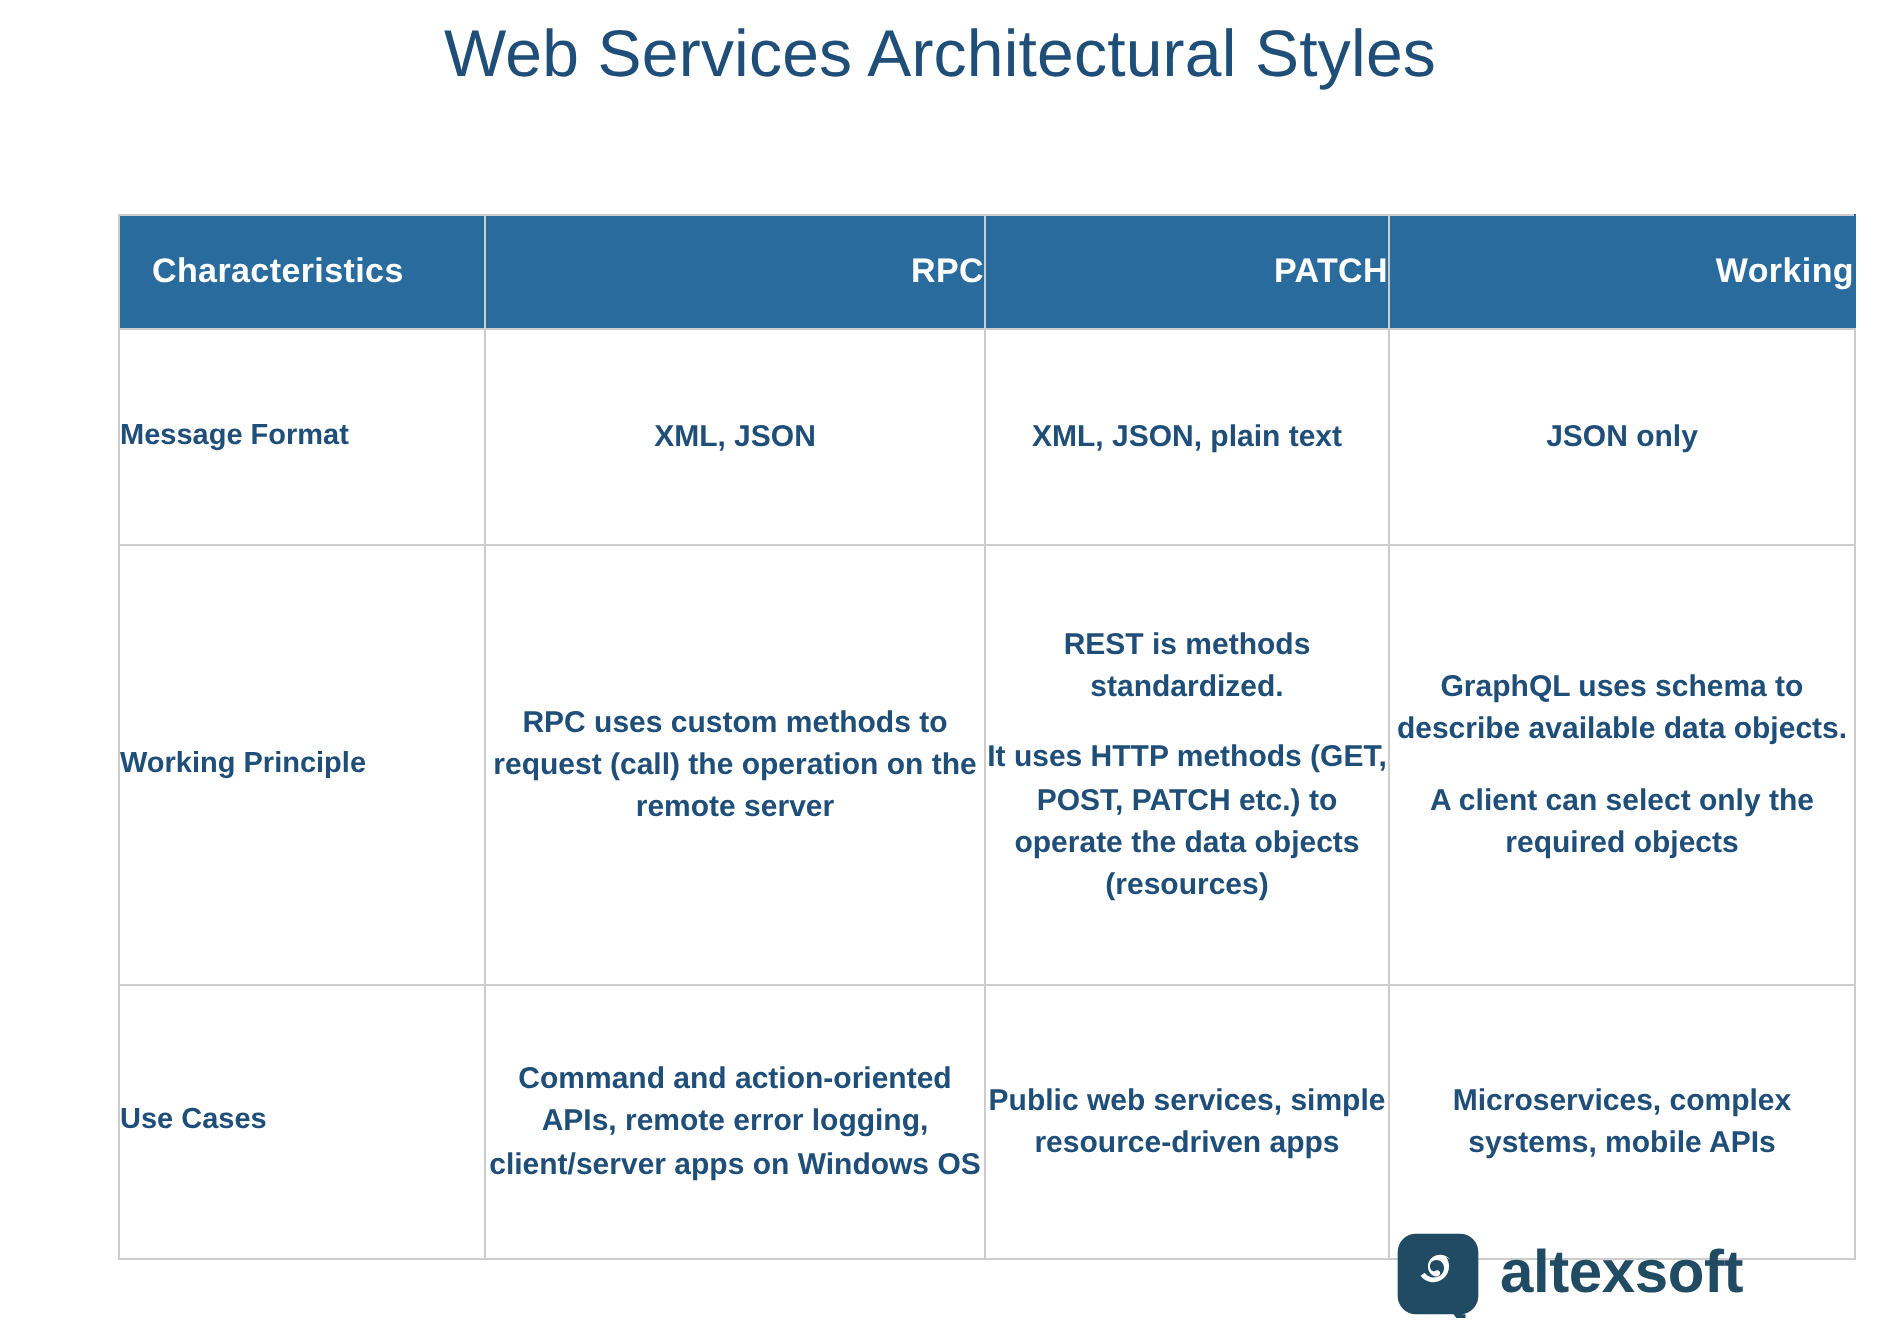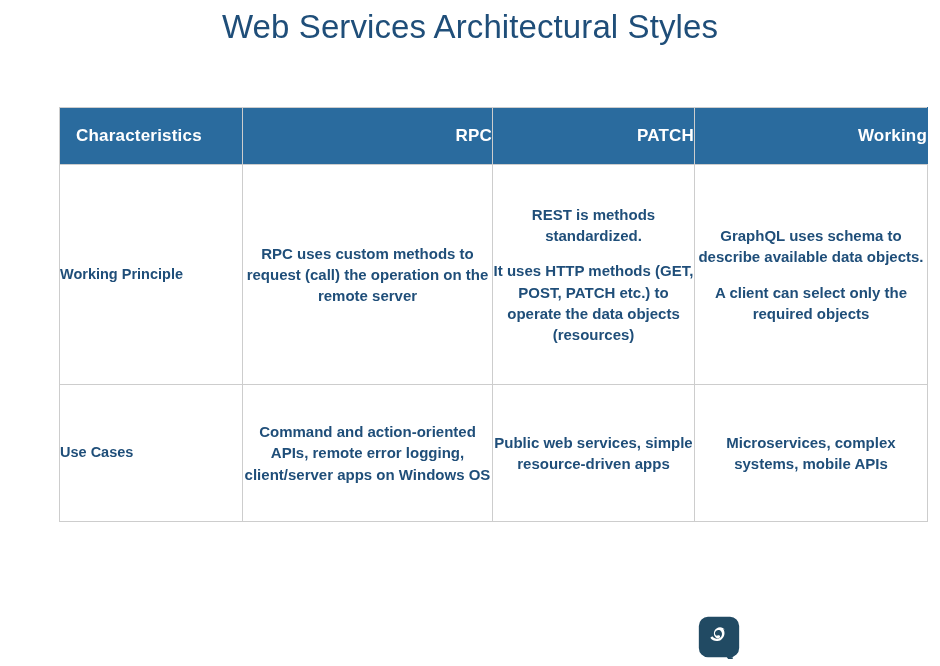--- a/index.html
+++ b/index.html
@@ -123,20 +123,32 @@
   </colgroup>
   <thead>
     <tr>
       <th class="th-char">Characteristics</th>
       <th class="th-val">RPC</th>
       <th class="th-val">PATCH</th>
       <th class="th-val">Working</th>
     </tr>
   </thead>
   <tbody>
+    <tr class="r-format">
+      <td class="row-label">Message Format</td>
+      <td class="cell">
+        <p>XML, JSON</p>
+      </td>
+      <td class="cell">
+        <p>XML, JSON, plain text</p>
+      </td>
+      <td class="cell">
+        <p>JSON only</p>
+      </td>
+    </tr>
 
     <tr class="r-working">
       <td class="row-label">Working Principle</td>
       <td class="cell">
         <p>RPC uses custom methods to request (call) the operation on the remote server</p>
       </td>
       <td class="cell">
         <p>REST is methods standardized.</p>
         <p>It uses HTTP methods (GET, POST, PATCH etc.) to operate the data objects (resources)</p>
       </td>
@@ -159,13 +171,14 @@
       </td>
     </tr>
   </tbody>
 </table>
 
 <div class="brand">
   <svg class="brand-mark" viewBox="0 0 48 48" aria-hidden="true">
     <path d="M12 2 h24 a10 10 0 0 1 10 10 v24 a10 10 0 0 1 -10 10 h-3.5 l6.5 8.5 v-8.5 h-27 a10 10 0 0 1 -10 -10 v-24 a10 10 0 0 1 10 -10 z" fill="#214a63"></path>
     <path d="M30.6 16.2 c-2.1 -2.9 -6.3 -3.6 -9.3 -1.6 c-3.1 2.1 -3.7 6.2 -1.5 9 c1.2 1.6 3.3 2.2 4.6 1.3 c0.9 -0.6 1 -1.7 0.4 -2.4 c-0.5 -0.6 -1.4 -0.7 -2 -0.3 c-0.9 0.6 -2 0.3 -2.6 -0.5 c-1.1 -1.5 -0.7 -3.5 0.8 -4.6 c1.8 -1.2 4.2 -0.8 5.4 0.9 c1.6 2.2 1 5.2 -1.2 6.8 c-2.8 1.9 -6.6 1.2 -8.5 -1.5 l-2.2 1.6 c2.7 3.8 8 4.7 11.8 2 c4 -2.8 4.9 -8.3 2.1 -12.2 z" fill="#ffffff"></path>
   </svg>
+  <span class="brand-name">altexsoft</span>
 </div>
 
 </body></html>

